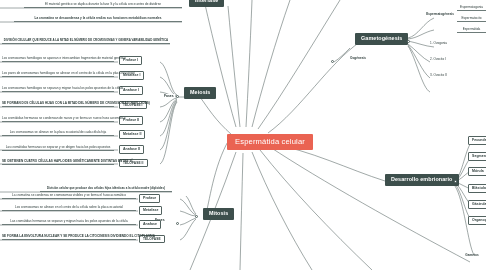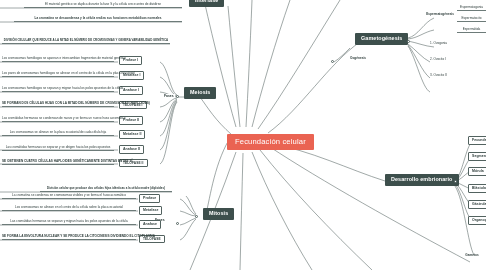--- a/index.html
+++ b/index.html
@@ -119,21 +119,21 @@
       <path d="M0,22 L182,22"></path>
 
       <path d="M0,199 L138,199"></path>
       <path d="M0,211 L138,211"></path>
       <path d="M0,225 L138,225"></path>
       <path d="M0,240 L138,240"></path>
       <path d="M0,192 L172,192"></path>
     </g>
   </svg>
 
-  <div class="node center" style="left:227px;top:134px;transform:translate(0,0);">Fecundación celular</div>
+  <div class="node center" style="left:227px;top:134px;transform:translate(0,0);">Espermátida celular</div>
 
   <div class="node branch" style="left:184px;top:87px;">Meiosis</div>
 
   <div class="node branch" style="left:203px;top:208px;">Mitosis</div>
 
   <div class="node branch" style="left:355px;top:33px;">Gametogénesis</div>
 
   <div class="node branch" style="left:385px;top:174px;">Desarrollo embrionario</div>
 
   <div class="node branch" style="left:189px;top:-5px;">Interfase</div>

